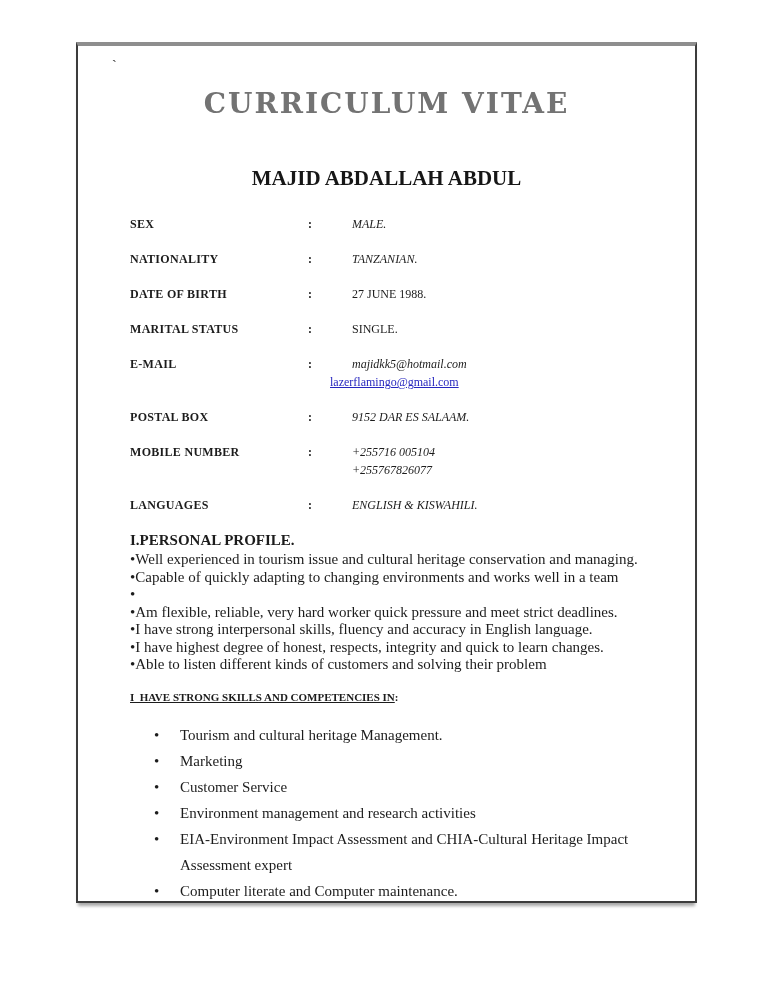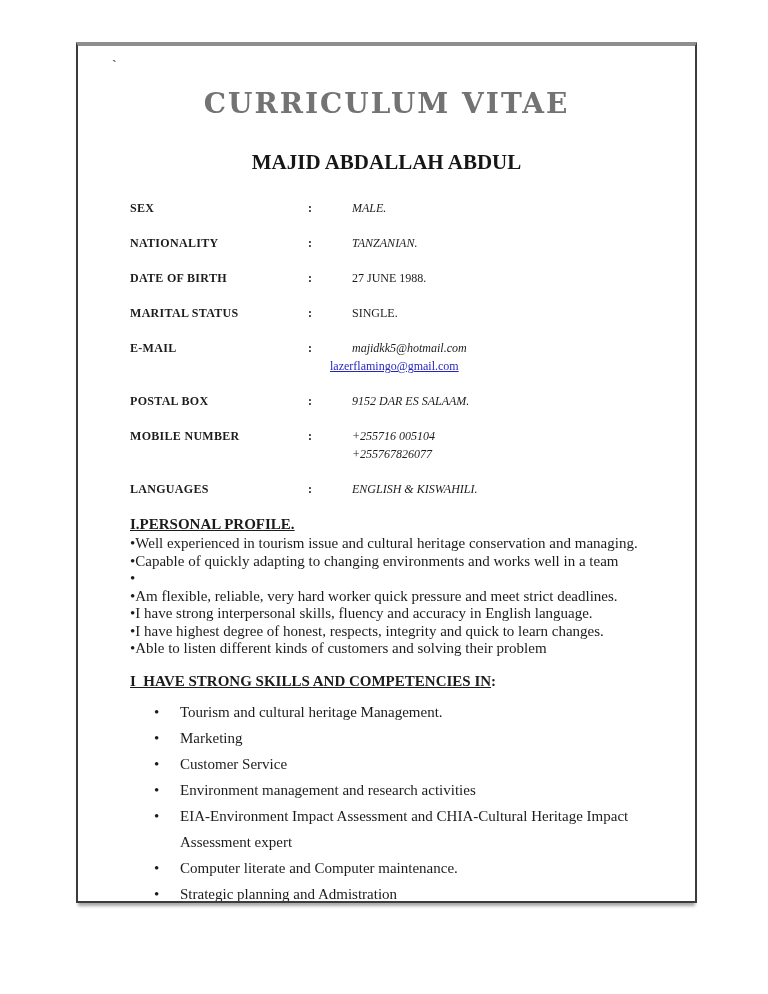--- a/index.html
+++ b/index.html
@@ -15,38 +15,38 @@
     box-shadow:0 5px 3px -2px rgba(0,0,0,0.35);
     overflow:hidden;
   }
   .stray{position:absolute;left:34px;top:12px;font-size:14px;color:#2a2a2a;}
   .title{
     text-align:center;margin-top:40px;
     font-family:"DejaVu Serif", serif;font-weight:bold;
     font-size:28px;line-height:36px;letter-spacing:2px;color:#737373;
   }
   .name{
-    text-align:center;margin-top:28px;
+    text-align:center;margin-top:44px;
     font-size:21px;line-height:24px;font-weight:bold;color:#161616;
   }
   .details{margin:25px 14px 0 52px;}
   .detail-row{display:flex;align-items:flex-start;margin-bottom:17px;font-size:12px;line-height:18px;white-space:nowrap;}
   .detail-label{width:178px;font-weight:bold;letter-spacing:0.3px;flex:none;}
   .detail-colon{width:44px;font-weight:bold;flex:none;}
   .detail-value{flex:1;}
   .detail-value .it{font-style:italic;}
   .email-link{
     display:block;position:relative;left:-62px;width:max-content;
     color:var(--link,#2626bf);text-decoration:underline;cursor:pointer;margin-left:40px;
   }
-  .profile-heading{margin:15px 14px 2px 52px;font-size:15px;line-height:18px;font-weight:bold;text-decoration:underline;}
+  .profile-heading{margin:15px 14px 2px 52px;font-size:15px;line-height:18px;font-weight:bold;}
   .profile-list{margin:0 4px 0 52px;font-size:15px;line-height:17.5px;}
   .profile-line{display:flex;white-space:nowrap;}
   .profile-line .b{flex:none;}
-  .skills-heading{margin:14px 14px 9px 52px;font-size:15px;line-height:18px;font-weight:bold;}
+  .skills-heading{margin:14px 14px 16px 52px;font-size:11px;line-height:18px;font-weight:bold;}
   .skills-heading .u{text-decoration:underline;white-space:pre-wrap;}
   .skills-list{margin:2px 14px 0 52px;font-size:15px;line-height:26px;}
   .skill-item{display:flex;align-items:flex-start;}
   .skill-bullet{flex:none;margin-left:24px;width:26px;}
   .skill-text{max-width:470px;}
 </style>
 </head>
 <body>
 
 <div class="page">

